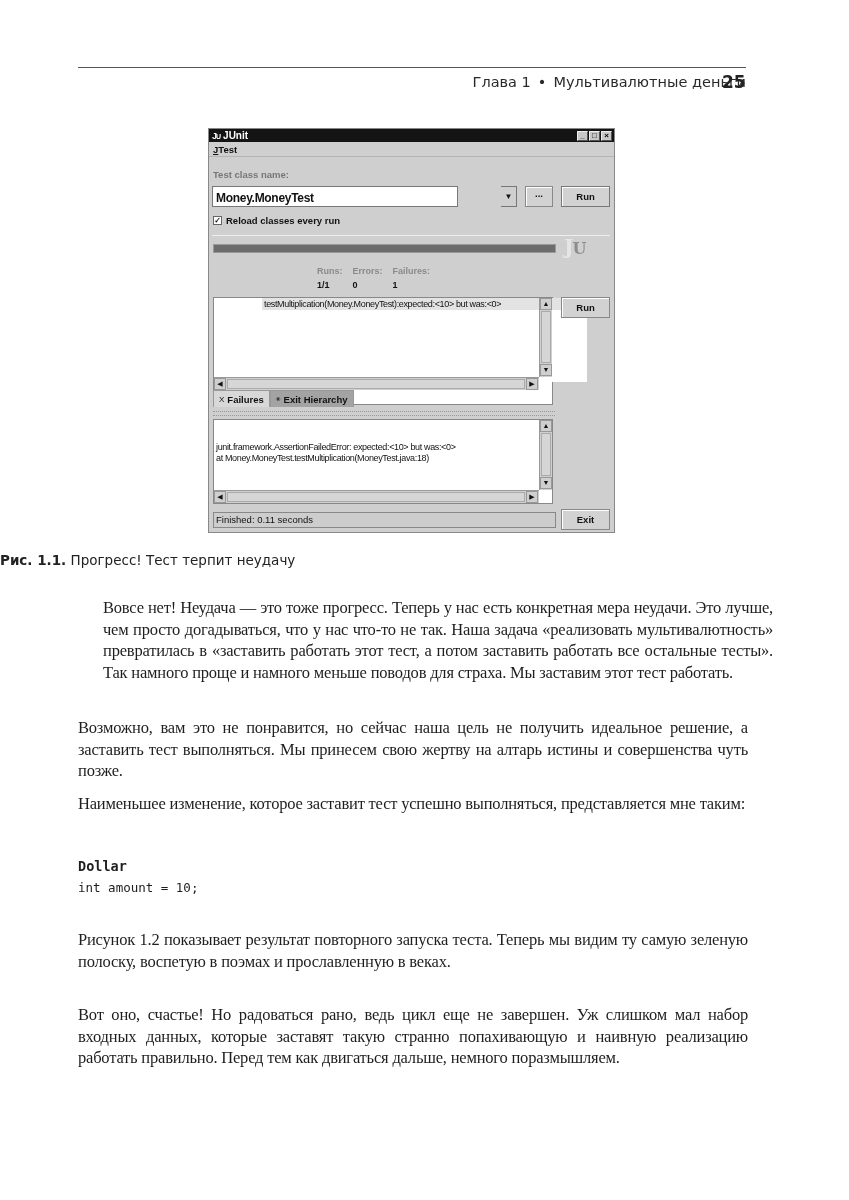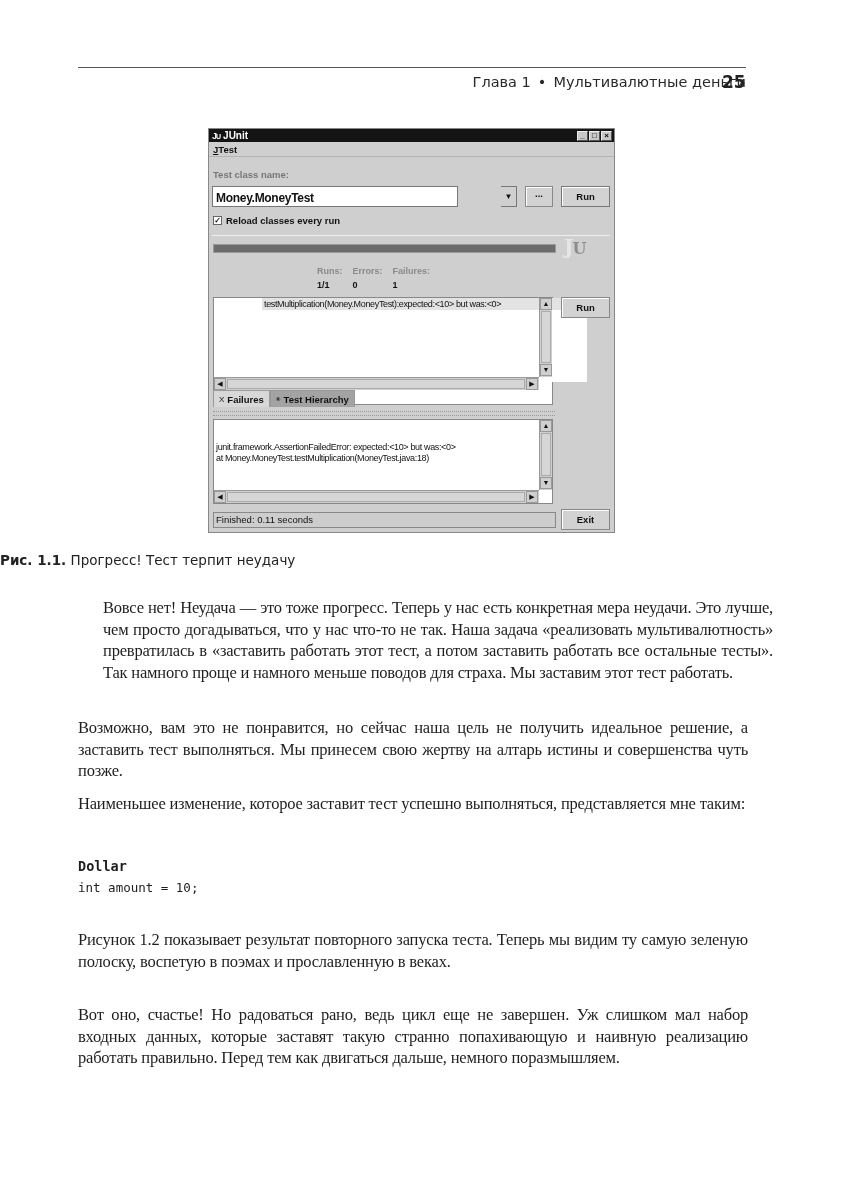--- a/index.html
+++ b/index.html
@@ -160,21 +160,21 @@
   </div>
   <div class="run-btn2">Run</div>
 
   <div class="tabs">
     <div class="tab active">
       <span class="ico">X</span>
       <span>Failures</span>
     </div>
     <div class="tab inactive">
       <span class="ico">⚹</span>
-      <span>Test Hierarchy</span>
+      <span>Exit Hierarchy</span>
     </div>
   </div>
 
   <div class="splitter"></div>
 
   <div class="trace-panel">
     <div class="text">
       <div>junit.framework.AssertionFailedError: expected:&lt;10&gt; but was:&lt;0&gt;</div>
       <div>at Money.MoneyTest.testMultiplication(MoneyTest.java:18)</div>
     </div>

